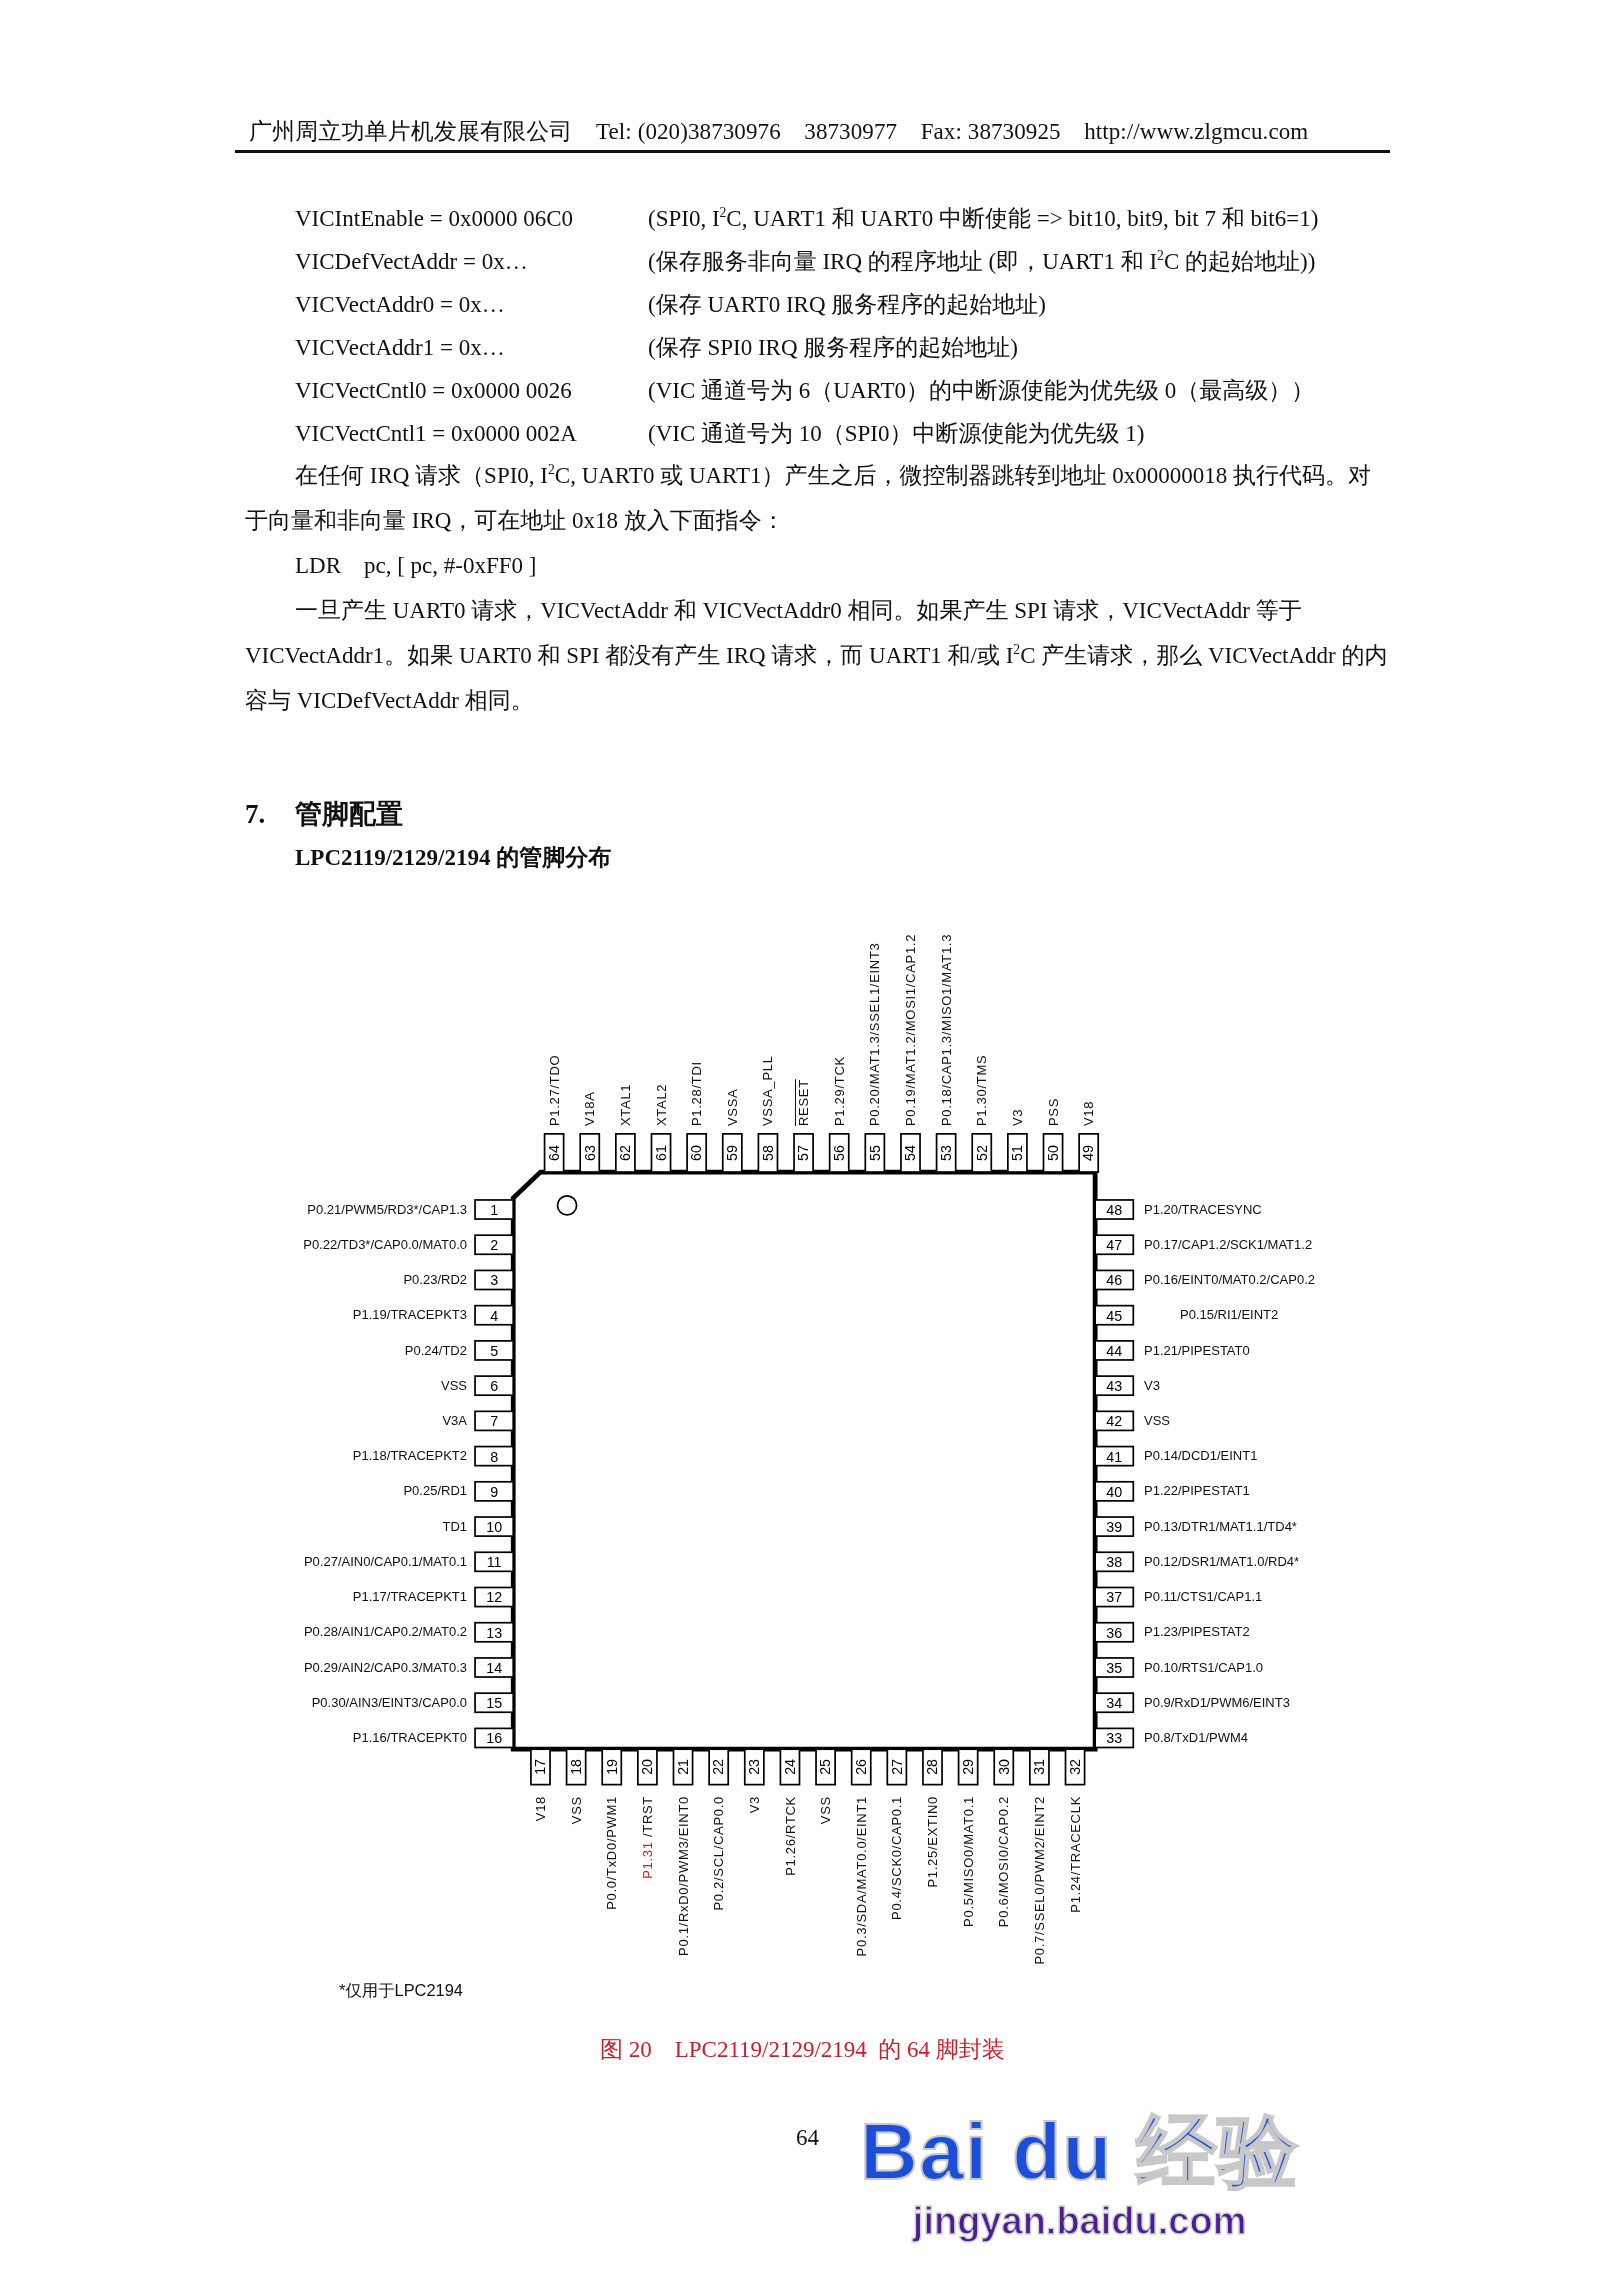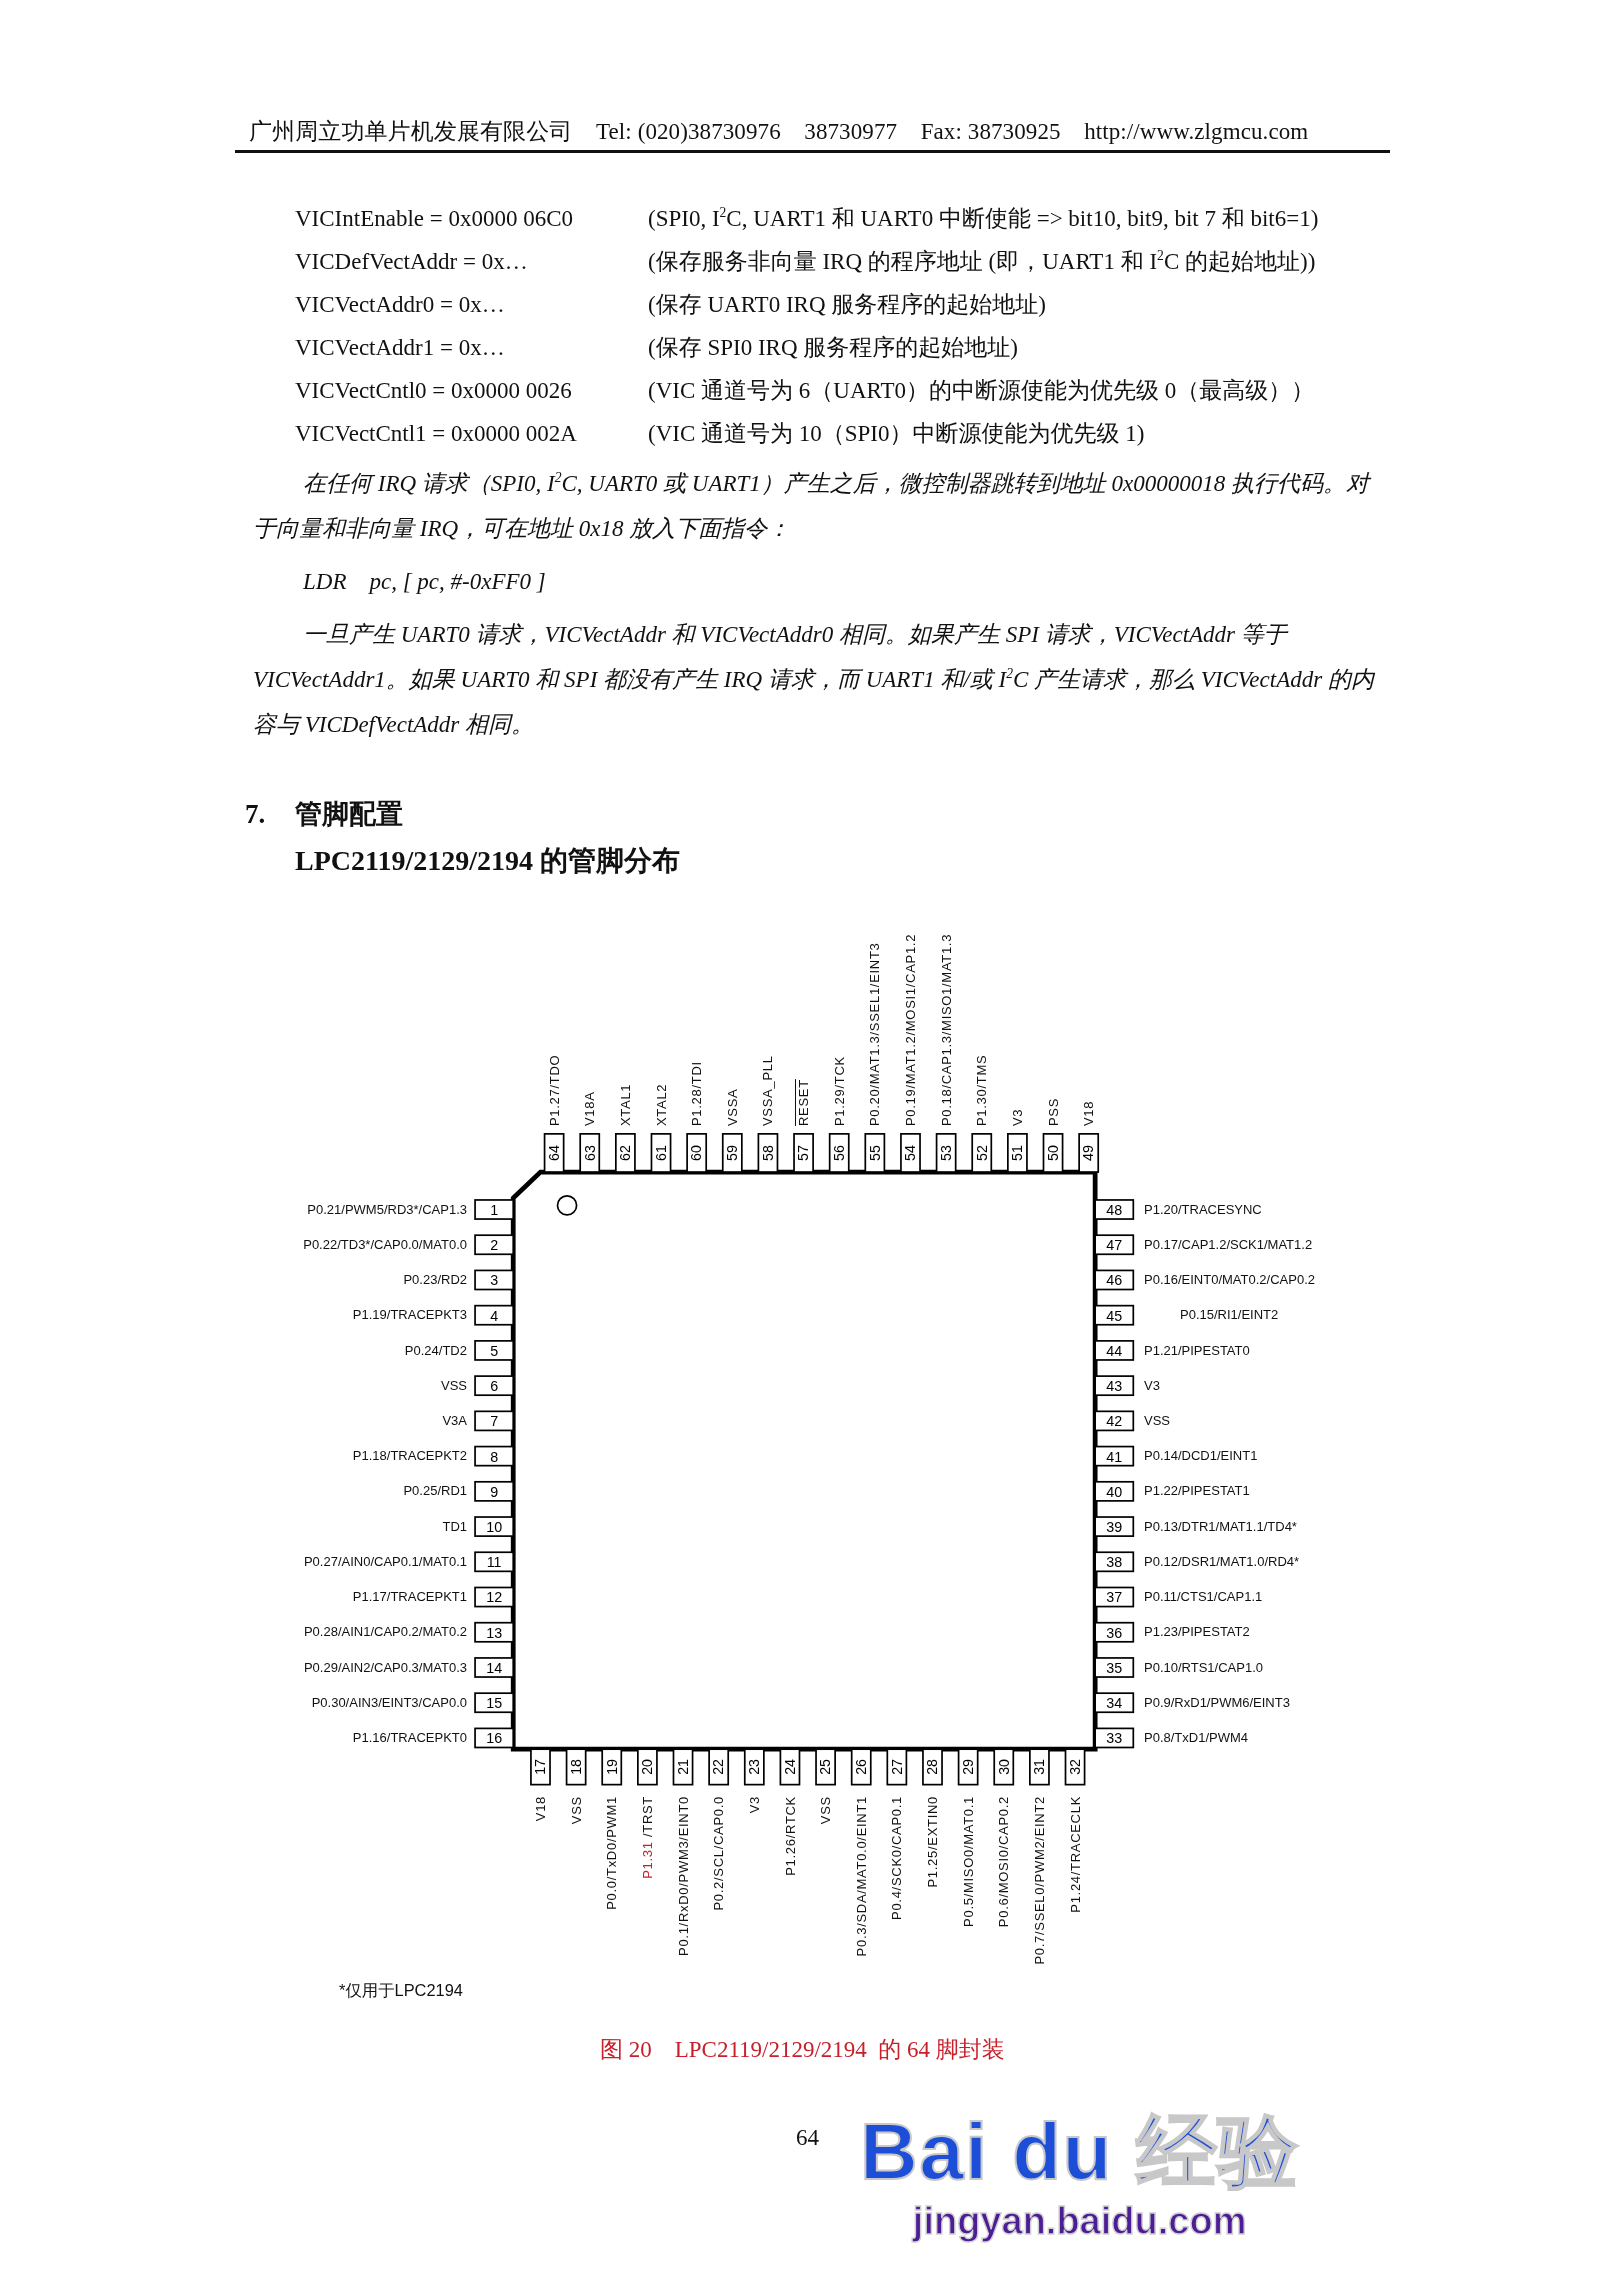--- a/index.html
+++ b/index.html
@@ -6,26 +6,26 @@
   body { width:1622px; height:2295px; position:relative; overflow:hidden;
          font-family:"Liberation Serif", "DejaVu Serif", serif; color:#111; }
   .abs { position:absolute; }
   .hdr { left:249px; top:116px; width:1142px; font-size:23px; white-space:nowrap;
          letter-spacing:0.1px; }
   .hdr span { margin-right:17.7px; }
   .hdr-rule { left:235px; top:150px; width:1155px; height:2.7px; background:#111; }
   .reg-row { left:295px; font-size:23px; white-space:nowrap; }
   .reg-row .lhs { display:inline-block; width:353px; }
   .para { left:245px; width:1145px; font-size:23px; line-height:45px; }
-  .para p { margin:8px;font-style:italic; }
+  .para p { margin:0; }
   .indent { text-indent:50px; }
   .sup { font-size:13.6px; vertical-align:super; line-height:0; }
   .sec-title { left:245px; top:796px; font-size:27px; font-weight:bold; }
   .sec-title .num { display:inline-block; width:50px; }
-  .sub-title { left:295px; top:842px; font-size:28px; font-weight:bold; }
+  .sub-title { left:295px; top:842px; font-size:23px; font-weight:bold; }
   
   .pin-lbl { font-family:"Liberation Sans","DejaVu Sans",sans-serif; font-size:13px; color:#111; white-space:nowrap; }
   .vlabel { position:absolute; transform-origin:0 0; transform:rotate(-90deg); white-space:nowrap;
             font-family:"Liberation Sans","DejaVu Sans",sans-serif; font-size:13px; letter-spacing:0.7px; }
   .red { color:#c8202a; }
   .footnote { left:339px; top:1980px; font-family:"Liberation Sans","DejaVu Sans",sans-serif; font-size:16.4px; }
   .caption { left:600px; top:2034px; font-size:23px; color:#c8202a; white-space:nowrap; }
   .pageno { left:796px; top:2125px; font-size:23px; }
   .wm { left:860px; top:2099px; color:#d6d6d6; font-family:"Liberation Sans","DejaVu Sans",sans-serif;
         font-weight:bold; }

